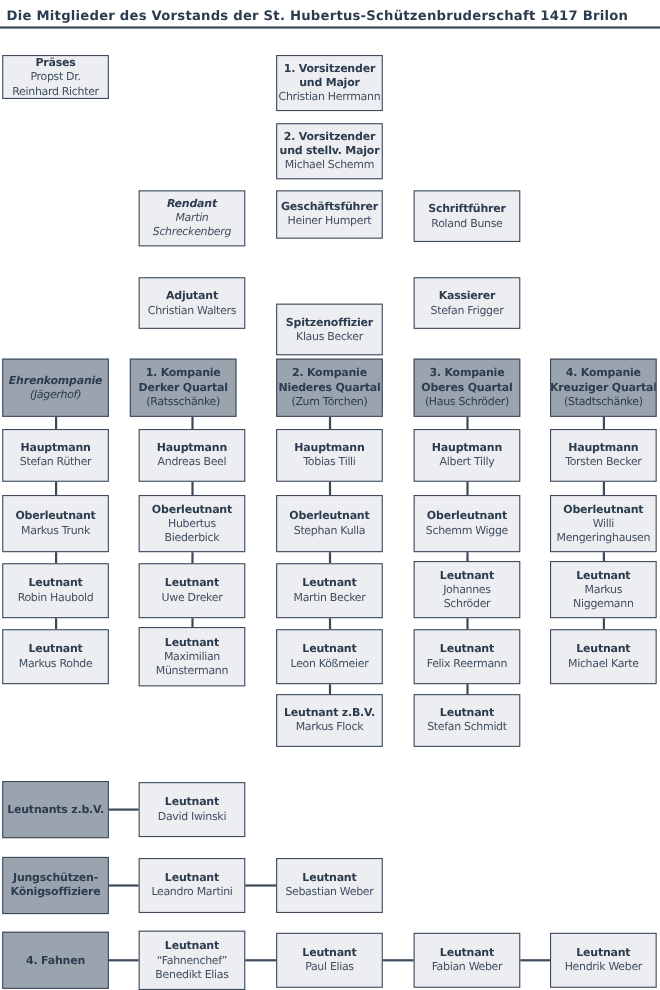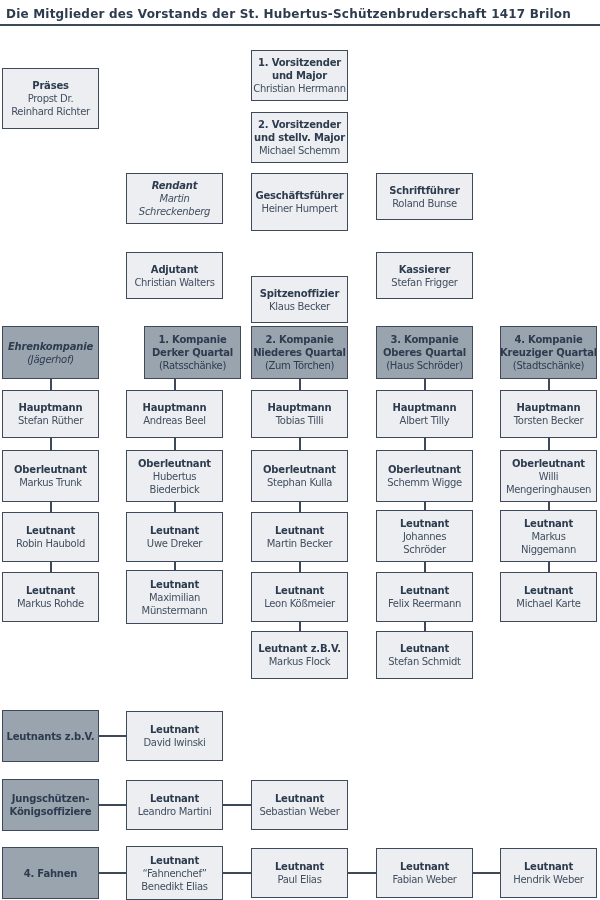--- a/index.html
+++ b/index.html
@@ -38,41 +38,41 @@
   .n-line{font-weight:normal;font-size:10px;letter-spacing:-.3px;color:var(--name-color);white-space:nowrap;}
   .org-box.header .n-line{color:var(--title-color);}
   .connector{position:absolute;background:var(--border-color);}
 </style>
 </head>
 <body>
 
 <div id="page">
   <div class="page-title">Die Mitglieder des Vorstands der St. Hubertus-Schützenbruderschaft 1417 Brilon</div>
   <div id="chart">
-      <div class="org-box member" style="left: 2px; top: 68px; width: 97px; height: 61px;">
+      <div class="org-box member" style="left: 2px; top: 50px; width: 97px; height: 40px;">
         <div class="t-line">Präses</div>
         <div class="n-line">Propst Dr.</div>
         <div class="n-line">Reinhard Richter</div>
       </div>
       <div class="org-box member" style="left: 251px; top: 50px; width: 97px; height: 51px;">
         <div class="t-line">1. Vorsitzender</div>
         <div class="t-line">und Major</div>
         <div class="n-line">Christian Herrmann</div>
       </div>
       <div class="org-box member" style="left: 251px; top: 112px; width: 97px; height: 51px;">
         <div class="t-line">2. Vorsitzender</div>
         <div class="t-line">und stellv. Major</div>
         <div class="n-line">Michael Schemm</div>
       </div>
       <div class="org-box member" style="left: 126px; top: 173px; width: 97px; height: 51px; font-style: italic;">
         <div class="t-line">Rendant</div>
         <div class="n-line">Martin</div>
         <div class="n-line">Schreckenberg</div>
       </div>
-      <div class="org-box member" style="left: 251px; top: 173px; width: 97px; height: 58px;">
+      <div class="org-box member" style="left: 251px; top: 173px; width: 97px; height: 44px;">
         <div class="t-line">Geschäftsführer</div>
         <div class="n-line">Heiner Humpert</div>
       </div>
       <div class="org-box member" style="left: 376px; top: 173px; width: 97px; height: 47px;">
         <div class="t-line">Schriftführer</div>
         <div class="n-line">Roland Bunse</div>
       </div>
       <div class="org-box member" style="left: 126px; top: 252px; width: 97px; height: 47px; text-align: center;">
         <div class="t-line">Adjutant</div>
         <div class="n-line">Christian Walters</div>
@@ -82,21 +82,21 @@
         <div class="n-line">Klaus Becker</div>
       </div>
       <div class="org-box member" style="left: 376px; top: 252px; width: 97px; height: 47px;">
         <div class="t-line">Kassierer</div>
         <div class="n-line">Stefan Frigger</div>
       </div>
       <div class="org-box header" style="left: 2px; top: 326px; width: 97px; height: 53px; font-style: italic;">
         <div class="t-line">Ehrenkompanie</div>
         <div class="n-line">(Jägerhof)</div>
       </div>
-      <div class="org-box header" style="left: 144px; top: 326px; width: 97px; height: 53px;">
+      <div class="org-box header" style="left: 118px; top: 326px; width: 97px; height: 53px;">
         <div class="t-line">1. Kompanie</div>
         <div class="t-line">Derker Quartal</div>
         <div class="n-line">(Ratsschänke)</div>
       </div>
       <div class="org-box header" style="left: 251px; top: 326px; width: 97px; height: 53px;">
         <div class="t-line">2. Kompanie</div>
         <div class="t-line">Niederes Quartal</div>
         <div class="n-line">(Zum Törchen)</div>
       </div>
       <div class="org-box header" style="left: 376px; top: 326px; width: 97px; height: 53px;">

